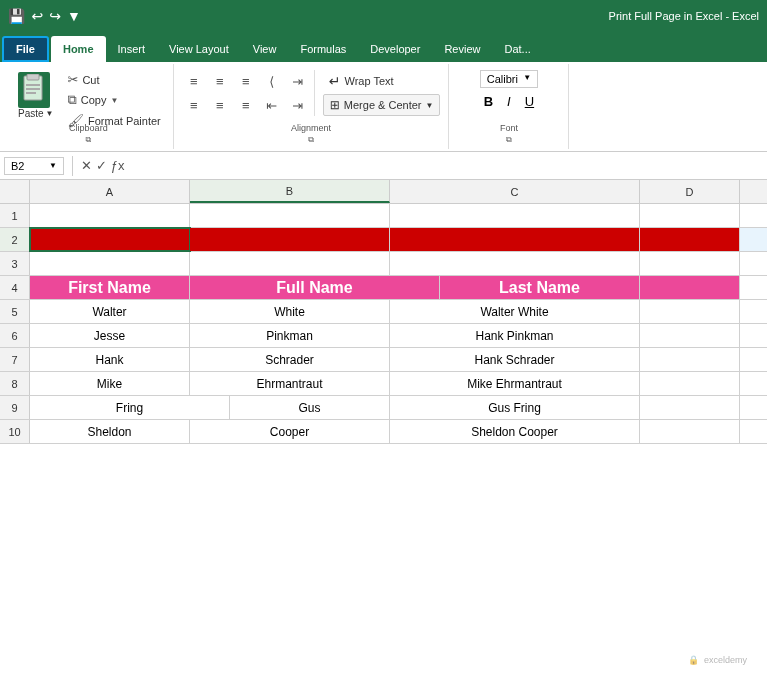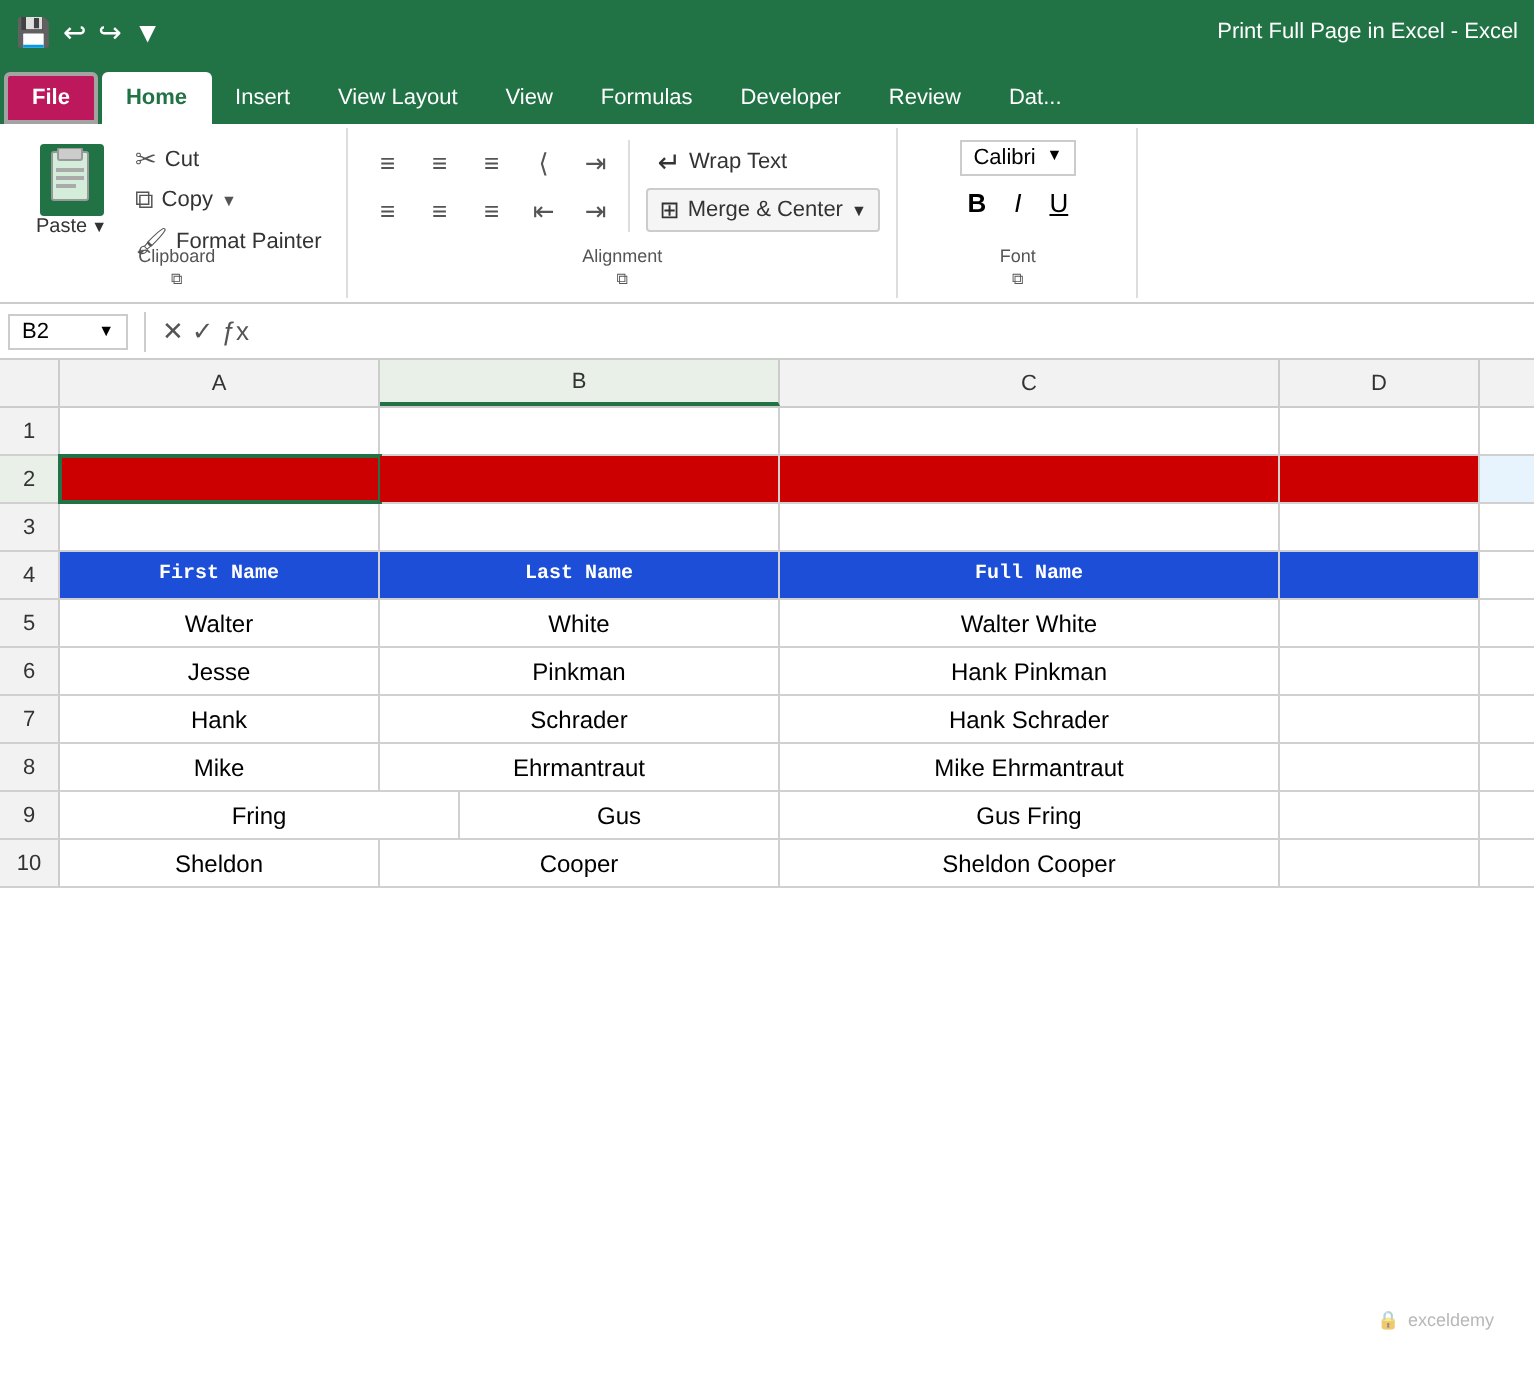--- a/index.html
+++ b/index.html
@@ -35,22 +35,22 @@
       height: 26px;
       display: flex;
       align-items: center;
     }
     .ribbon-tab.active {
       background: white;
       color: #217346;
       font-weight: bold;
     }
     .ribbon-tab.file-tab {
-      background: #be185d;
-      border: 2px solid #a3a3a3;
+      background: #0c4a6e;
+      border: 2px solid #0ea5e9;
       color: white;
       font-weight: bold;
       margin-right: 2px;
     }
 
     
     .ribbon {
       background: white;
       border-bottom: 1px solid #ccc;
       display: flex;
@@ -83,21 +83,20 @@
       align-items: center;
       gap: 2px;
       flex-direction: column;
     }
     .group-expand { font-size: 8px; color: #555; cursor: pointer; }
 
     
     .paste-btn {
       display: flex;
       flex-direction: column;
-      align-items: center;
       cursor: pointer;
       padding: 2px 6px;
     }
     .paste-icon-large {
       width: 32px;
       height: 36px;
       background: #217346;
       display: flex;
       align-items: center;
       justify-content: center;
@@ -231,25 +230,24 @@
       display: flex;
       align-items: center;
       justify-content: center;
       font-size: 12px;
       padding: 0 4px;
       overflow: hidden;
       white-space: nowrap;
     }
     .grid-cell.selected { outline: 2px solid #217346; outline-offset: -1px; background: #fff; }
     .grid-cell.header-cell {
-      background: #1d4ed8;
+      background: #ec4899;
       color: white;
       font-weight: bold;
-      font-size: 10px;
-      font-family: Liberation Mono, monospace;
+      font-size: 16px;
     }
     .grid-cell.red-cell { background: #cc0000; }
     .grid-cell.data-cell { background: white; }
 
     
     .col-a { width: 30px; flex-shrink: 0; }
     .col-b { width: 160px; flex-shrink: 0; }
     .col-c { width: 200px; flex-shrink: 0; }
     .col-d { width: 250px; flex-shrink: 0; }
     .col-e { width: 100px; flex-shrink: 0; }
@@ -427,22 +425,22 @@
     <div class="row-header col-a">3</div>
     <div class="grid-cell col-b data-cell"></div>
     <div class="grid-cell col-c data-cell"></div>
     <div class="grid-cell col-d data-cell"></div>
     <div class="grid-cell col-e data-cell"></div>
   </div>
 
   <div class="grid-row">
     <div class="row-header col-a">4</div>
     <div class="grid-cell col-b header-cell">First Name</div>
+    <div class="grid-cell col-d header-cell">Full Name</div>
     <div class="grid-cell col-c header-cell">Last Name</div>
-    <div class="grid-cell col-d header-cell">Full Name</div>
     <div class="grid-cell col-e header-cell"></div>
   </div>
 
   <div class="grid-row">
     <div class="row-header col-a">5</div>
     <div class="grid-cell col-b data-cell">Walter</div>
     <div class="grid-cell col-c data-cell">White</div>
     <div class="grid-cell col-d data-cell">Walter White</div>
     <div class="grid-cell col-e data-cell"></div>
   </div>

